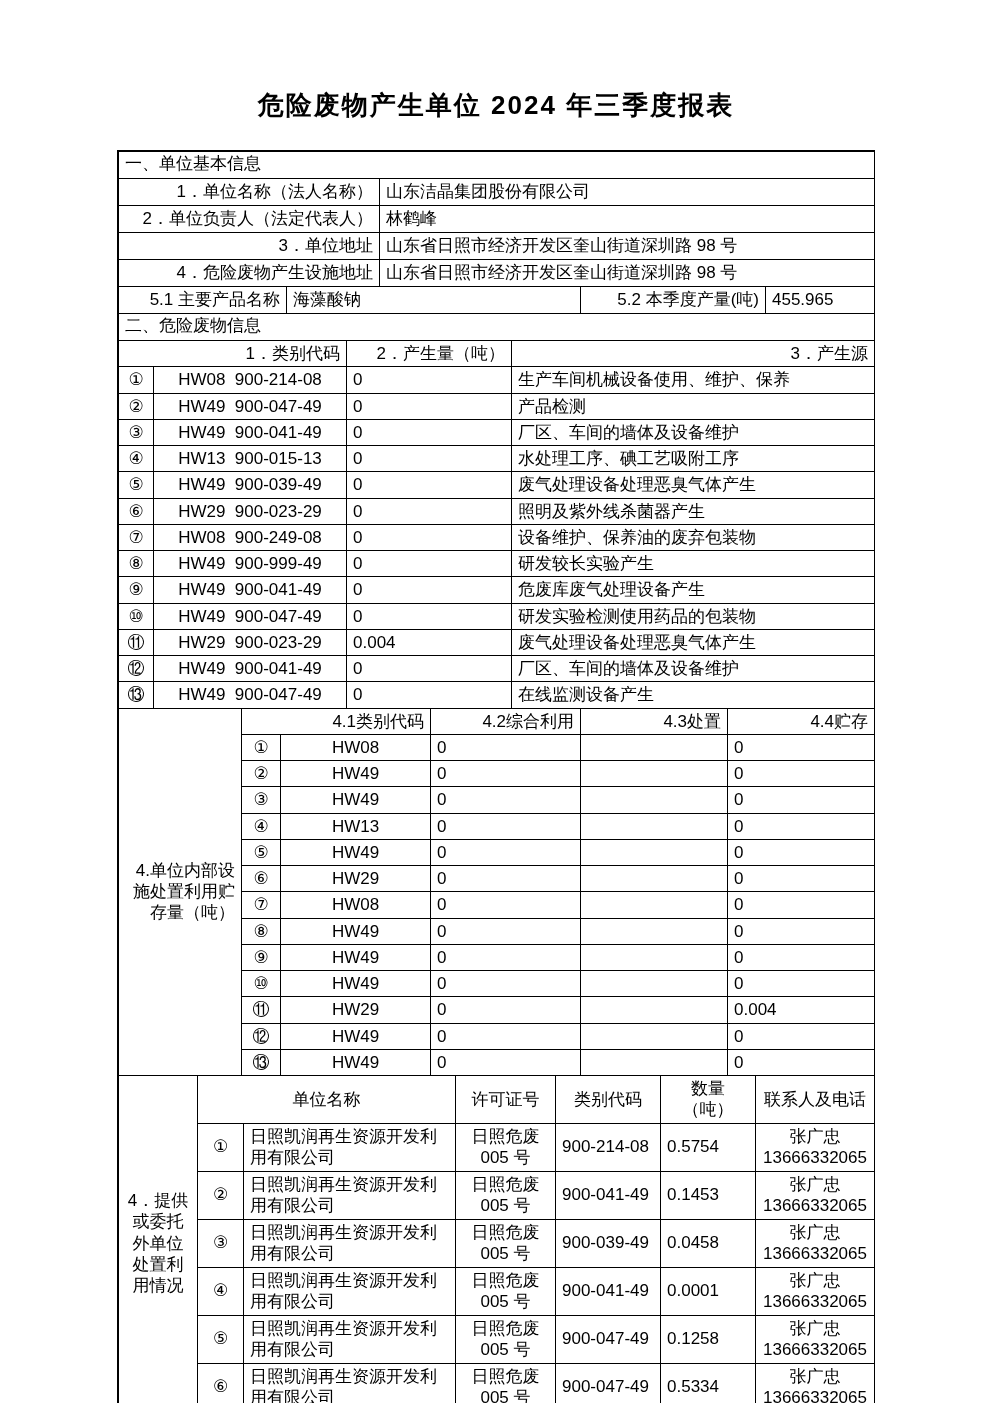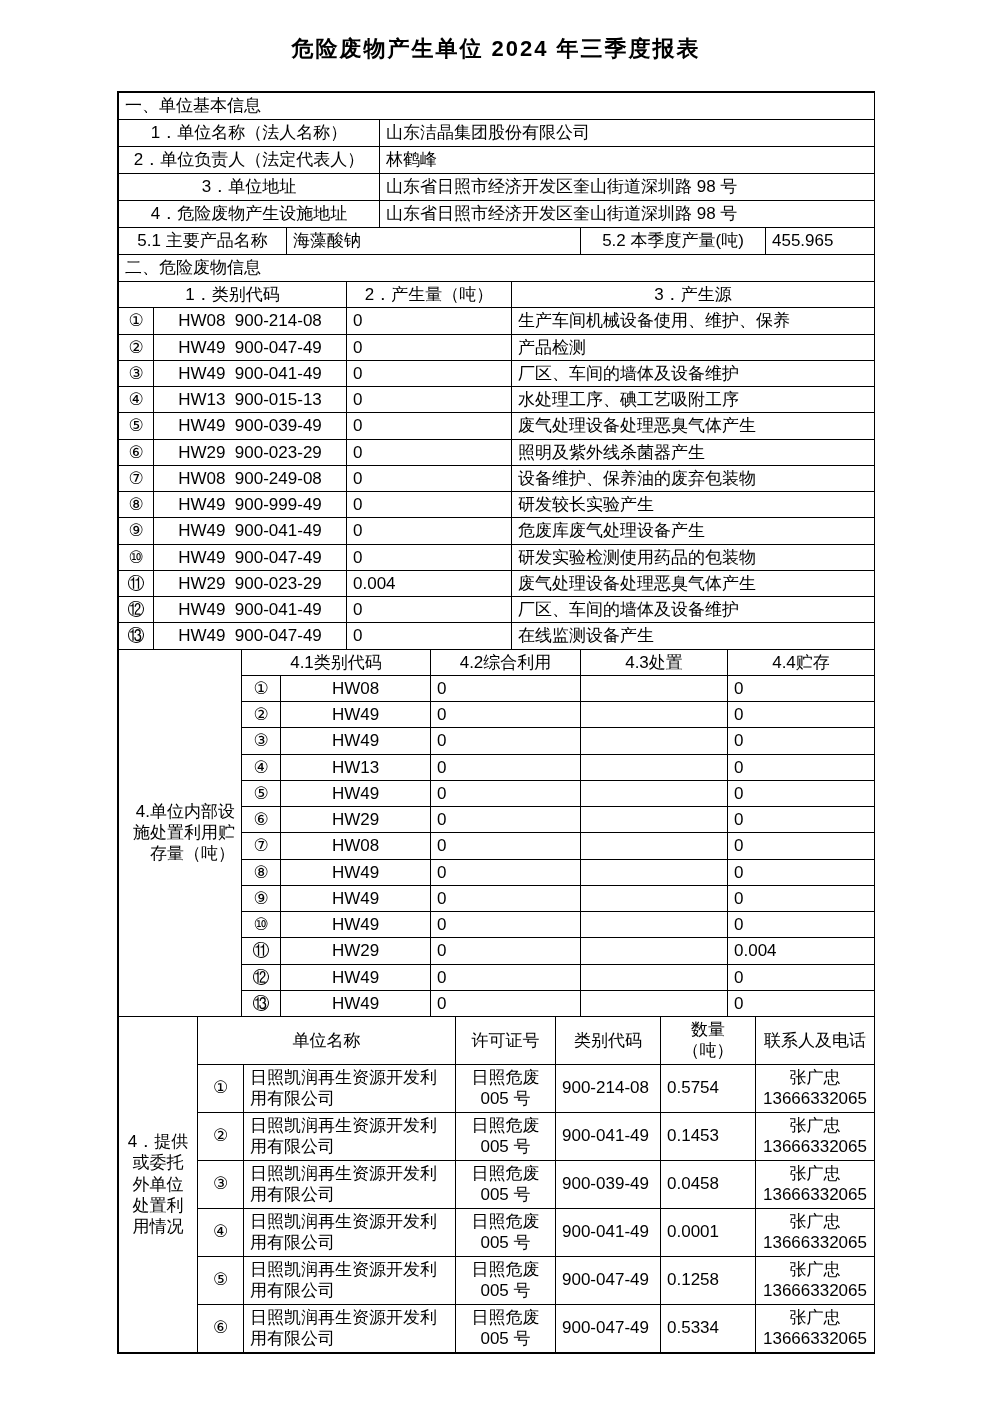--- a/index.html
+++ b/index.html
@@ -1,34 +1,34 @@
 <!DOCTYPE html>
 <html><head>
 <meta charset="utf-8">
 <style>
   html,body{margin:0;padding:0;background:#fff;}
   .page{width:992px;height:1403px;background:#fff;color:#000;
         font-family:"Liberation Sans","DejaVu Sans",sans-serif;position:relative;}
-  .title{margin:0;padding-top:34px;text-align:center;font-size:22px;font-weight:bold;
+  .title{margin:0;padding-top:88px;text-align:center;font-size:26px;font-weight:bold;
          letter-spacing:2px;}
   .table-wrap{width:756px;margin:27px 0 0 117px;border:1px solid #000;}
   table.tbl{width:100%;border-collapse:collapse;table-layout:fixed;}
   table.tbl + table.tbl{margin-top:-1px;}
   .tbl td{border:1px solid #000;font-size:17px;line-height:1.25;vertical-align:middle;
           padding:2px 6px;overflow:hidden;}
-  .sec-hdr td{height:21px;text-align:left;}
+  .sec-hdr td{height:21px;text-align:left;font-family:Liberation Mono, monospace;}
   .t1 td{height:22px;}
   .t2 td{height:21px;margin-top:32px;}
   .t3 td{height:21px;}
   .t4 .hdr td{height:21px;text-align:center;}
   .t4 td.c-tall{height:43px;}
   .c-no{text-align:center;padding:2px 0;}
   .c-code{text-align:center;}
   .c-left{text-align:left;}
-  .lblcell{text-align:center;}
+  .lblcell{text-align:right;}
   .biglbl{text-align:right;padding:2px 8px;}
   .pre{white-space:pre-line;text-align:center;}
 </style>
 </head>
 <body>
 
 <div class="page">
   <h1 class="title">危险废物产生单位 2024 年三季度报表</h1>
 
   <div class="table-wrap">

